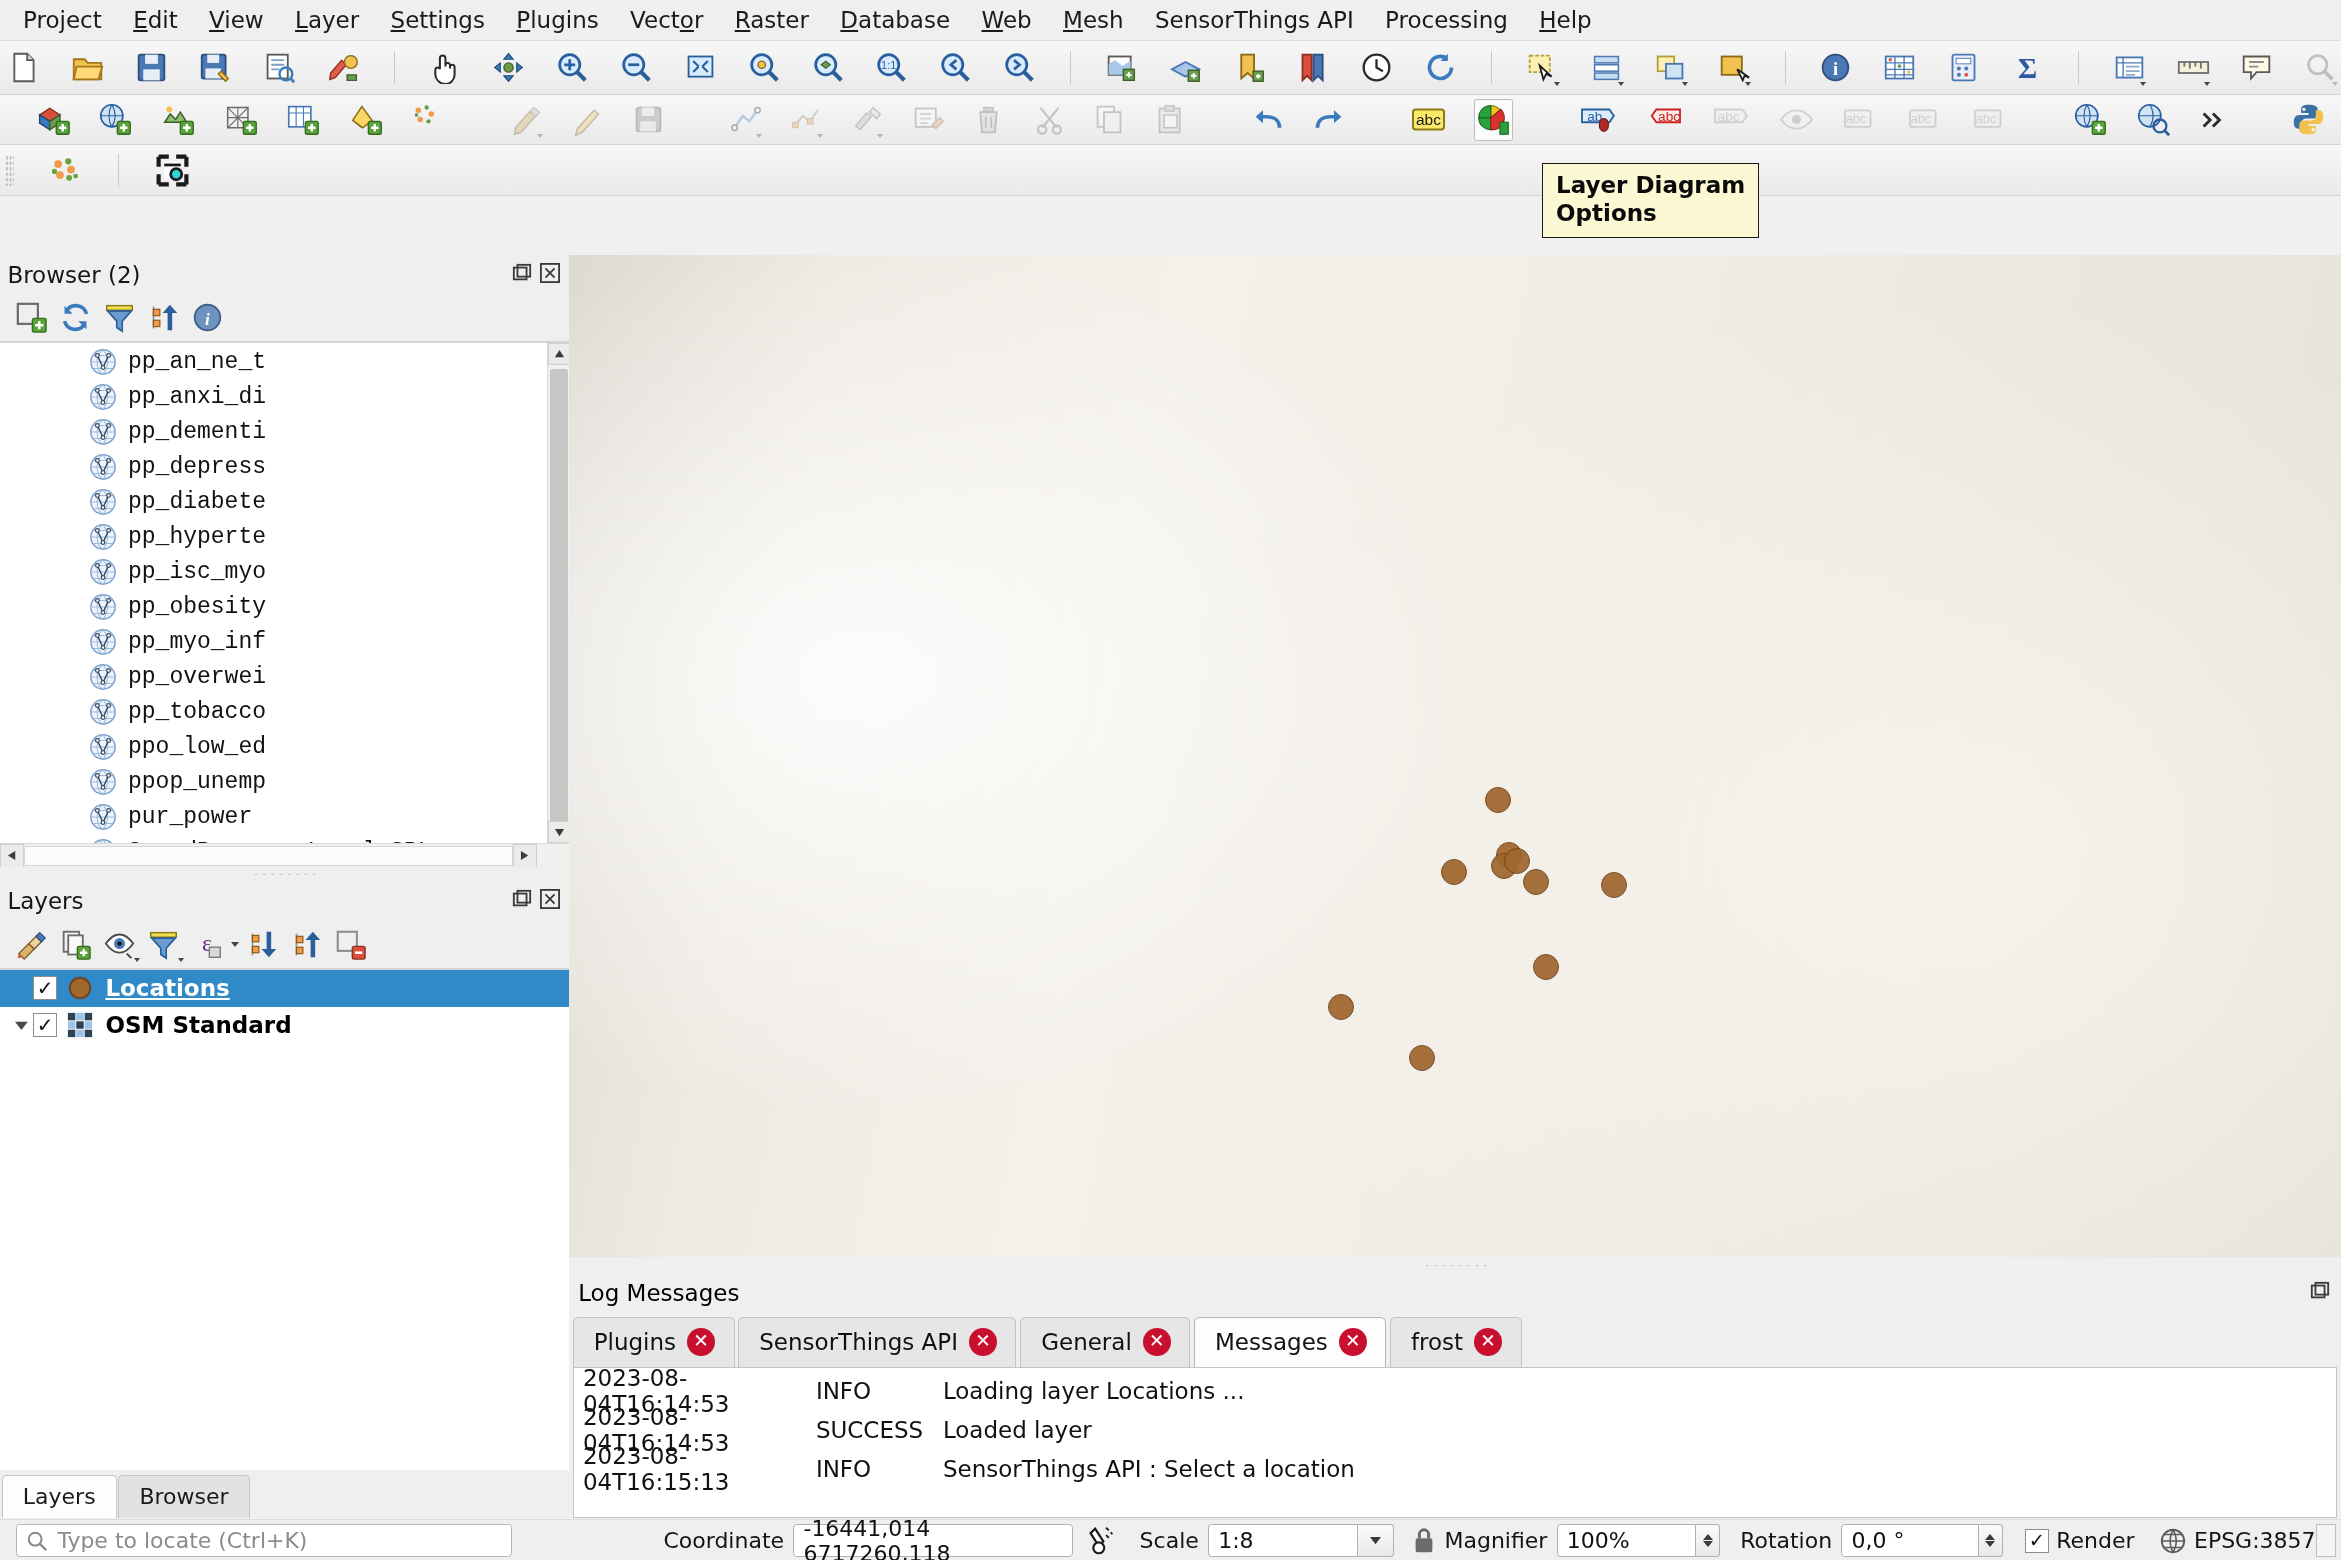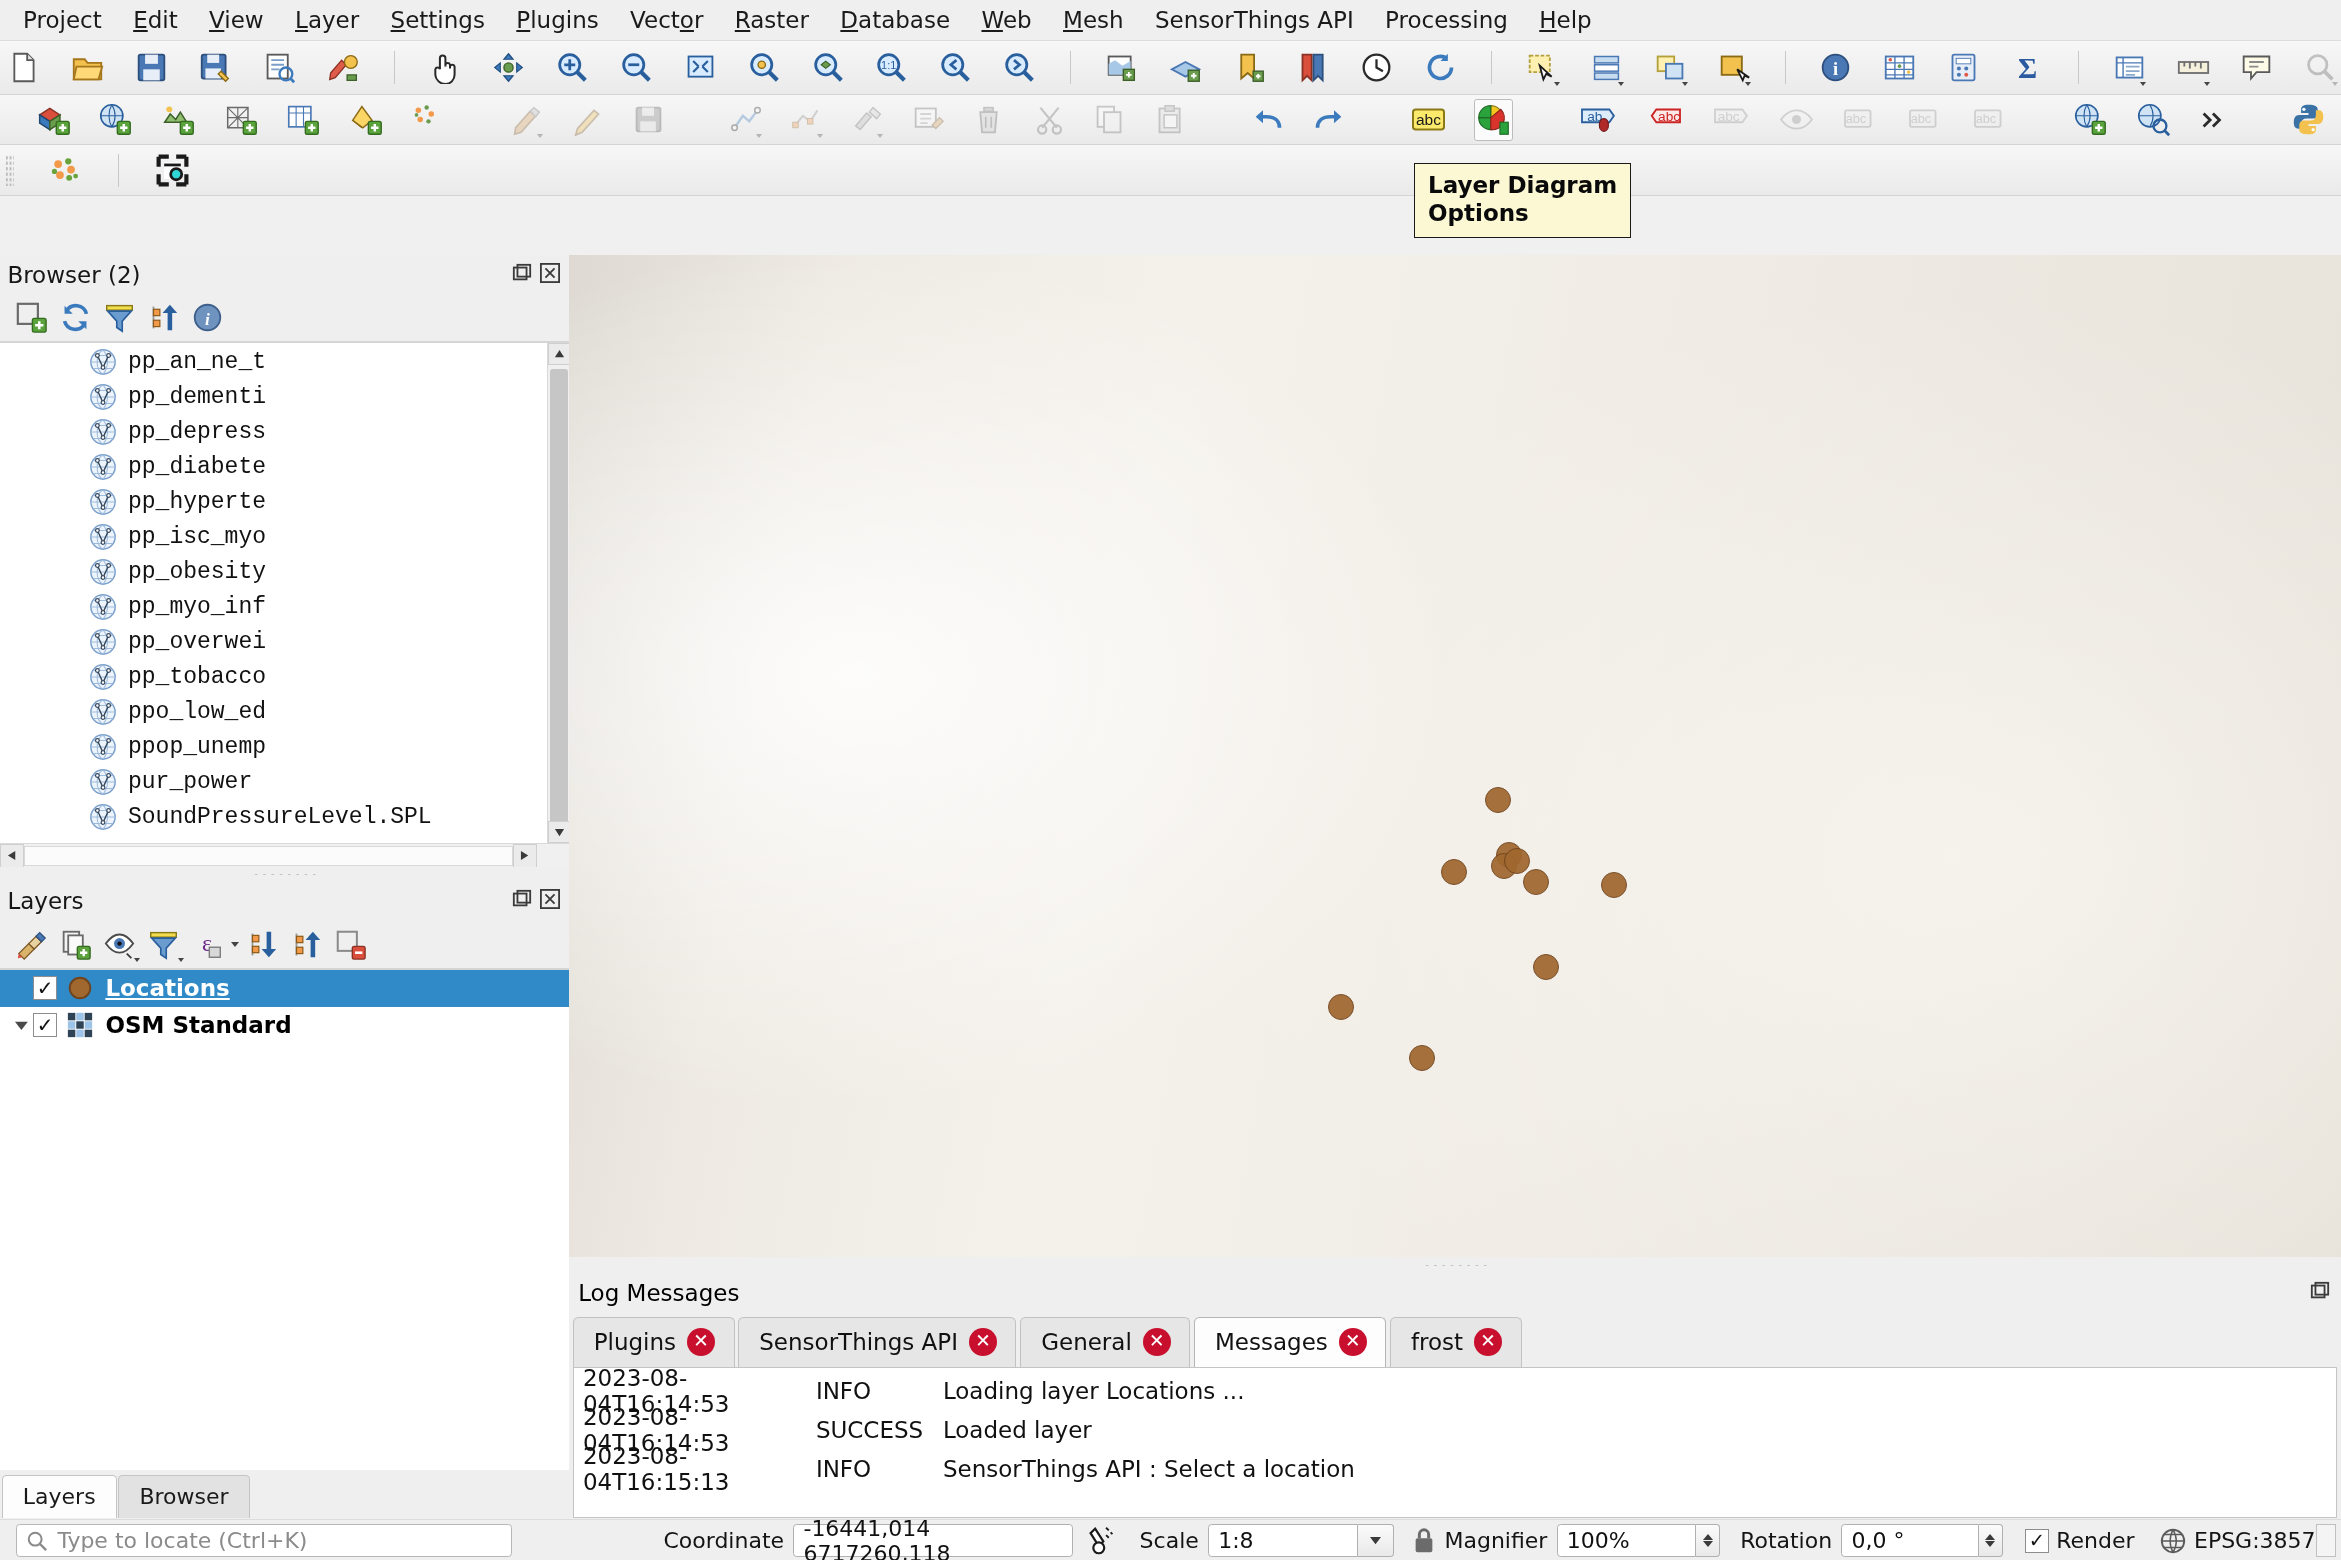--- a/index.html
+++ b/index.html
@@ -814,21 +814,21 @@
     <div class="tbtn">
       <svg class="ic" width="37" height="37" viewBox="0 0 40 40">
           <path d="M5 5h11M5 5v11M35 5H24M35 5v11M5 35h11M5 35V24M35 35H24M35 35V24" stroke="#1a1a1a" stroke-width="4.5" fill="none"></path>
           <rect x="11" y="11" width="18" height="18" fill="#fff"></rect>
           <path d="M11 14h18" stroke="#1a1a1a" stroke-width="3"></path>
           <circle cx="24" cy="24" r="6" fill="#2fd6d6" stroke="#1a1a1a" stroke-width="3"></circle>
         </svg>
     </div>
   </div>
 
-  <div class="tooltip" style="left:1414px; top:163px;">
+  <div class="tooltip" style="left:1542px; top:163px;">
     <div>Layer Diagram</div>
     <div>Options</div>
   </div>
 
   <div class="body-area">
 
     <div class="left-dock">
 
       <div class="panel-title">
         <span class="ttl">Browser (2)</span>
@@ -892,20 +892,33 @@
                 <svg class="ic" width="28" height="28" viewBox="0 0 30 30">
                   <circle cx="15" cy="15" r="13" fill="#eef4fb" stroke="#7ba0cc" stroke-width="1.6"></circle>
                   <path d="M2 15h26M15 2a20 20 0 010 26M15 2a10 14 0 000 26M4.5 8h21M4.5 22h21" fill="none" stroke="#9dbbdd" stroke-width="1.1"></path>
                   <path d="M9 8l6 13 6-13" fill="none" stroke="#33465c" stroke-width="1.5"></path>
                   <circle cx="9" cy="8" r="2" fill="#fff" stroke="#33465c" stroke-width="1.3"></circle>
                   <circle cx="21" cy="8" r="2" fill="#fff" stroke="#33465c" stroke-width="1.3"></circle>
                   <circle cx="15" cy="21" r="2" fill="#fff" stroke="#33465c" stroke-width="1.3"></circle>
                 </svg>
               </span>
               <span class="lbl">pp_an_ne_t</span>
+            </div>
+            <div class="tree-row">
+              <span style="display: flex;">
+                <svg class="ic" width="28" height="28" viewBox="0 0 30 30">
+                  <circle cx="15" cy="15" r="13" fill="#eef4fb" stroke="#7ba0cc" stroke-width="1.6"></circle>
+                  <path d="M2 15h26M15 2a20 20 0 010 26M15 2a10 14 0 000 26M4.5 8h21M4.5 22h21" fill="none" stroke="#9dbbdd" stroke-width="1.1"></path>
+                  <path d="M9 8l6 13 6-13" fill="none" stroke="#33465c" stroke-width="1.5"></path>
+                  <circle cx="9" cy="8" r="2" fill="#fff" stroke="#33465c" stroke-width="1.3"></circle>
+                  <circle cx="21" cy="8" r="2" fill="#fff" stroke="#33465c" stroke-width="1.3"></circle>
+                  <circle cx="15" cy="21" r="2" fill="#fff" stroke="#33465c" stroke-width="1.3"></circle>
+                </svg>
+              </span>
+              <span class="lbl">pp_anxi_di</span>
             </div>
             <div class="tree-row">
               <span style="display: flex;">
                 <svg class="ic" width="28" height="28" viewBox="0 0 30 30">
                   <circle cx="15" cy="15" r="13" fill="#eef4fb" stroke="#7ba0cc" stroke-width="1.6"></circle>
                   <path d="M2 15h26M15 2a20 20 0 010 26M15 2a10 14 0 000 26M4.5 8h21M4.5 22h21" fill="none" stroke="#9dbbdd" stroke-width="1.1"></path>
                   <path d="M9 8l6 13 6-13" fill="none" stroke="#33465c" stroke-width="1.5"></path>
                   <circle cx="9" cy="8" r="2" fill="#fff" stroke="#33465c" stroke-width="1.3"></circle>
                   <circle cx="21" cy="8" r="2" fill="#fff" stroke="#33465c" stroke-width="1.3"></circle>
                   <circle cx="15" cy="21" r="2" fill="#fff" stroke="#33465c" stroke-width="1.3"></circle>

